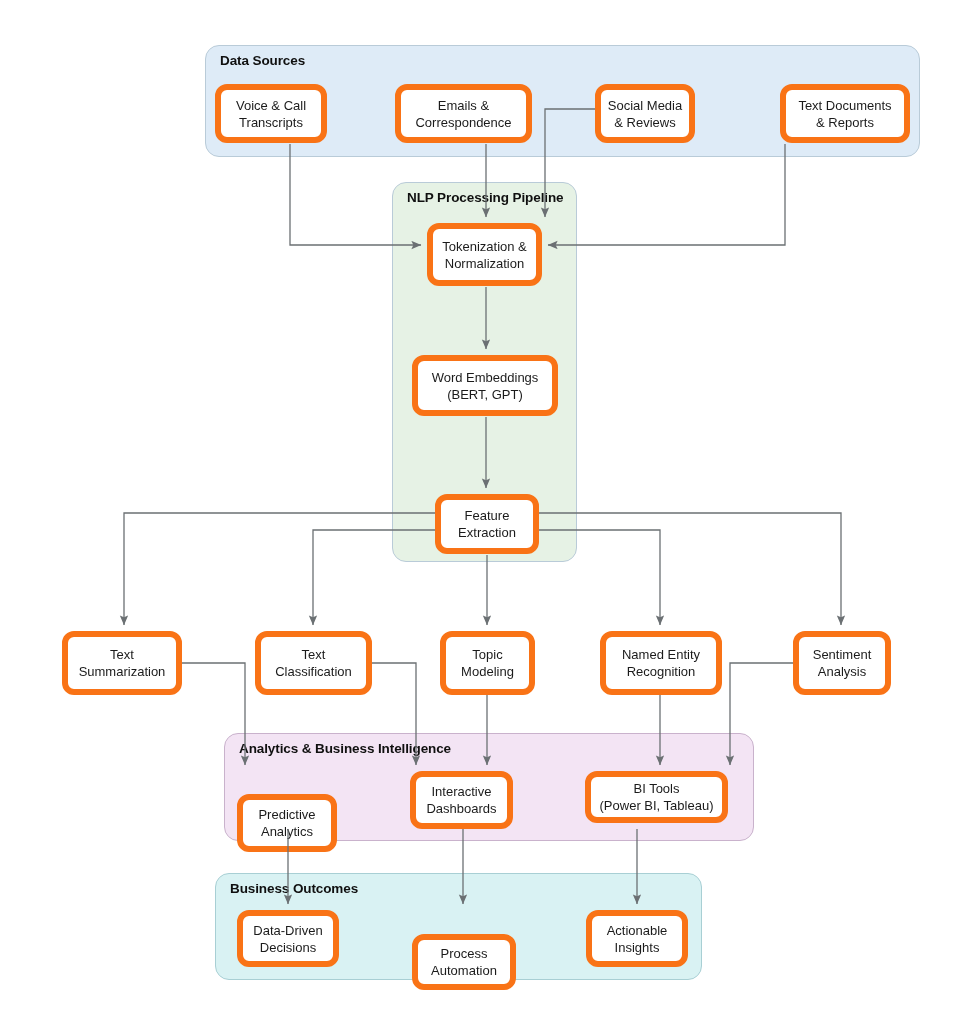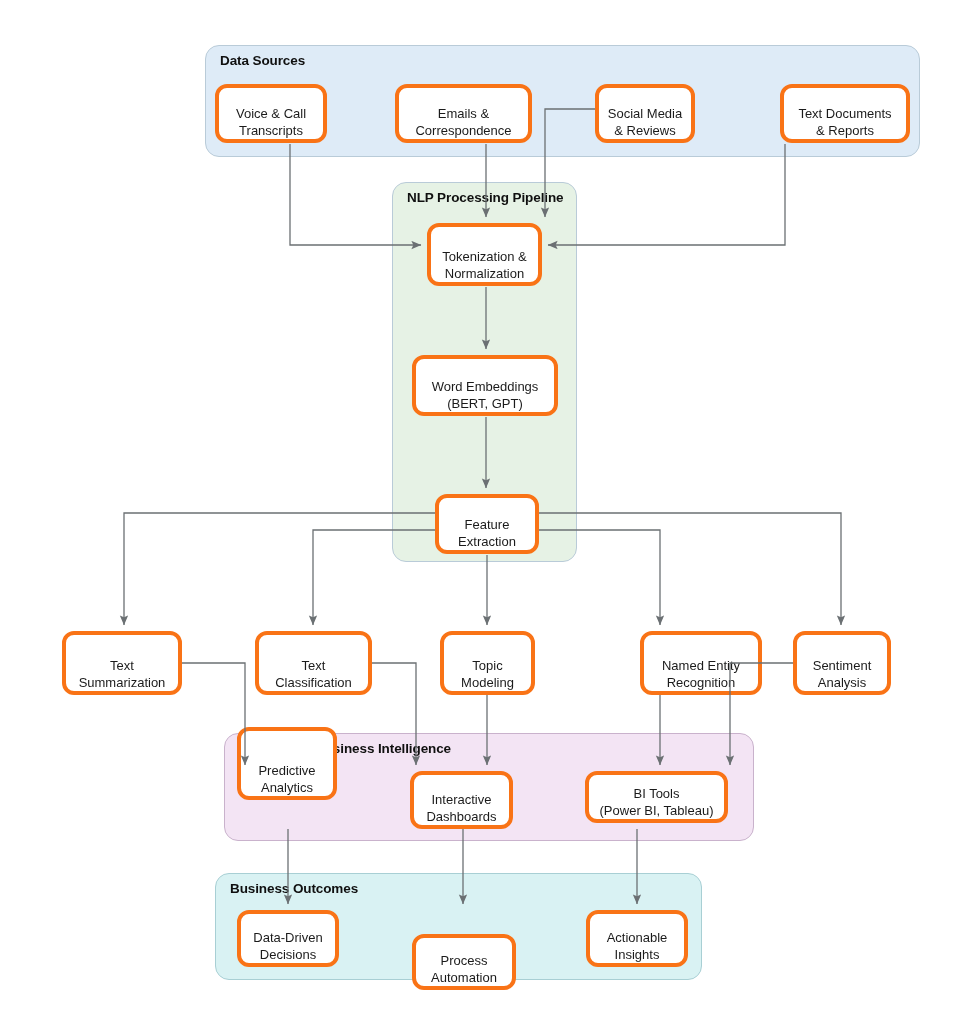--- a/index.html
+++ b/index.html
@@ -41,25 +41,25 @@
     top: 7px;
     font-size: 13.5px;
     font-weight: bold;
     color: #101010;
     letter-spacing: -0.1px;
     white-space: nowrap;
   }
   .node {
     position: absolute;
     background: #ffffff;
-    border: 4px solid #f97316;
+    border: 6px solid #f97316;
     border-radius: 12px;
     box-sizing: border-box;
     display: flex;
-    align-items: flex-end;
+    align-items: center;
     justify-content: center;
     text-align: center;
     font-size: 13px;
     line-height: 17px;
     color: #1b1b1b;
     z-index: 2;
   }
   .node span { display: block; padding: 0 6px; white-space: pre-line; }
 
   
@@ -121,29 +121,29 @@
 Summarization</span>
       </div>
       <div class="node" style="left: 255px; top: 631px; width: 117px; height: 64px;">
         <span>Text
 Classification</span>
       </div>
       <div class="node" style="left: 440px; top: 631px; width: 95px; height: 64px;">
         <span>Topic
 Modeling</span>
       </div>
-      <div class="node" style="left: 600px; top: 631px; width: 122px; height: 64px; margin-left: 40px;">
+      <div class="node" style="left: 600px; top: 631px; width: 122px; height: 64px;">
         <span>Named Entity
 Recognition</span>
       </div>
       <div class="node" style="left: 793px; top: 631px; width: 98px; height: 64px;">
         <span>Sentiment
 Analysis</span>
       </div>
-      <div class="node" style="left: 237px; top: 727px; width: 100px; height: 73px;">
+      <div class="node" style="left: 237px; top: 794px; width: 100px; height: 58px;">
         <span>Predictive
 Analytics</span>
       </div>
       <div class="node" style="left: 410px; top: 771px; width: 103px; height: 58px;">
         <span>Interactive
 Dashboards</span>
       </div>
       <div class="node" style="left: 585px; top: 771px; width: 143px; height: 52px;">
         <span>BI Tools
 (Power BI, Tableau)</span>

